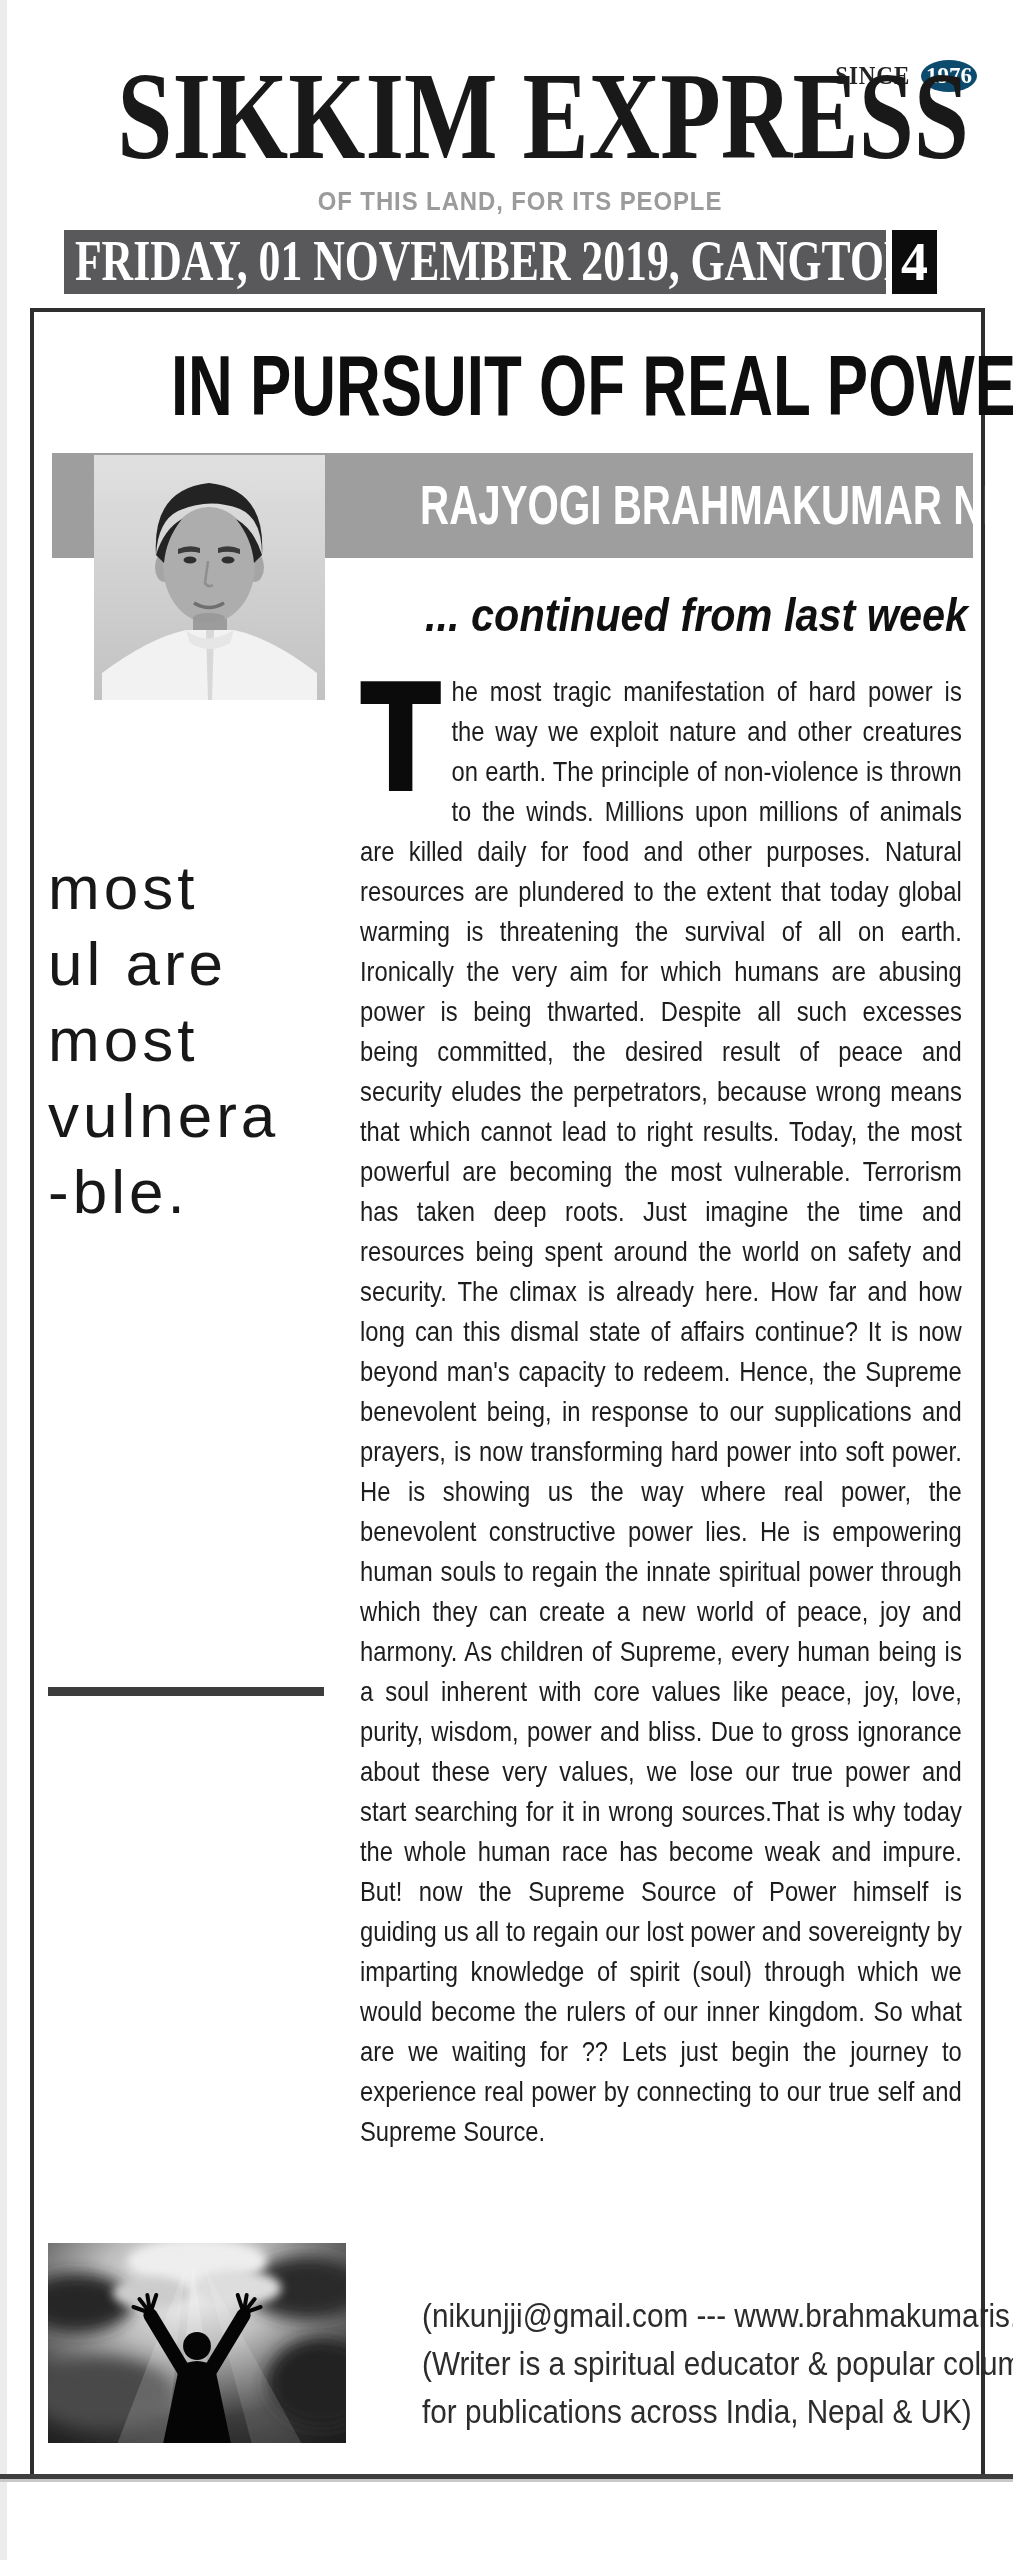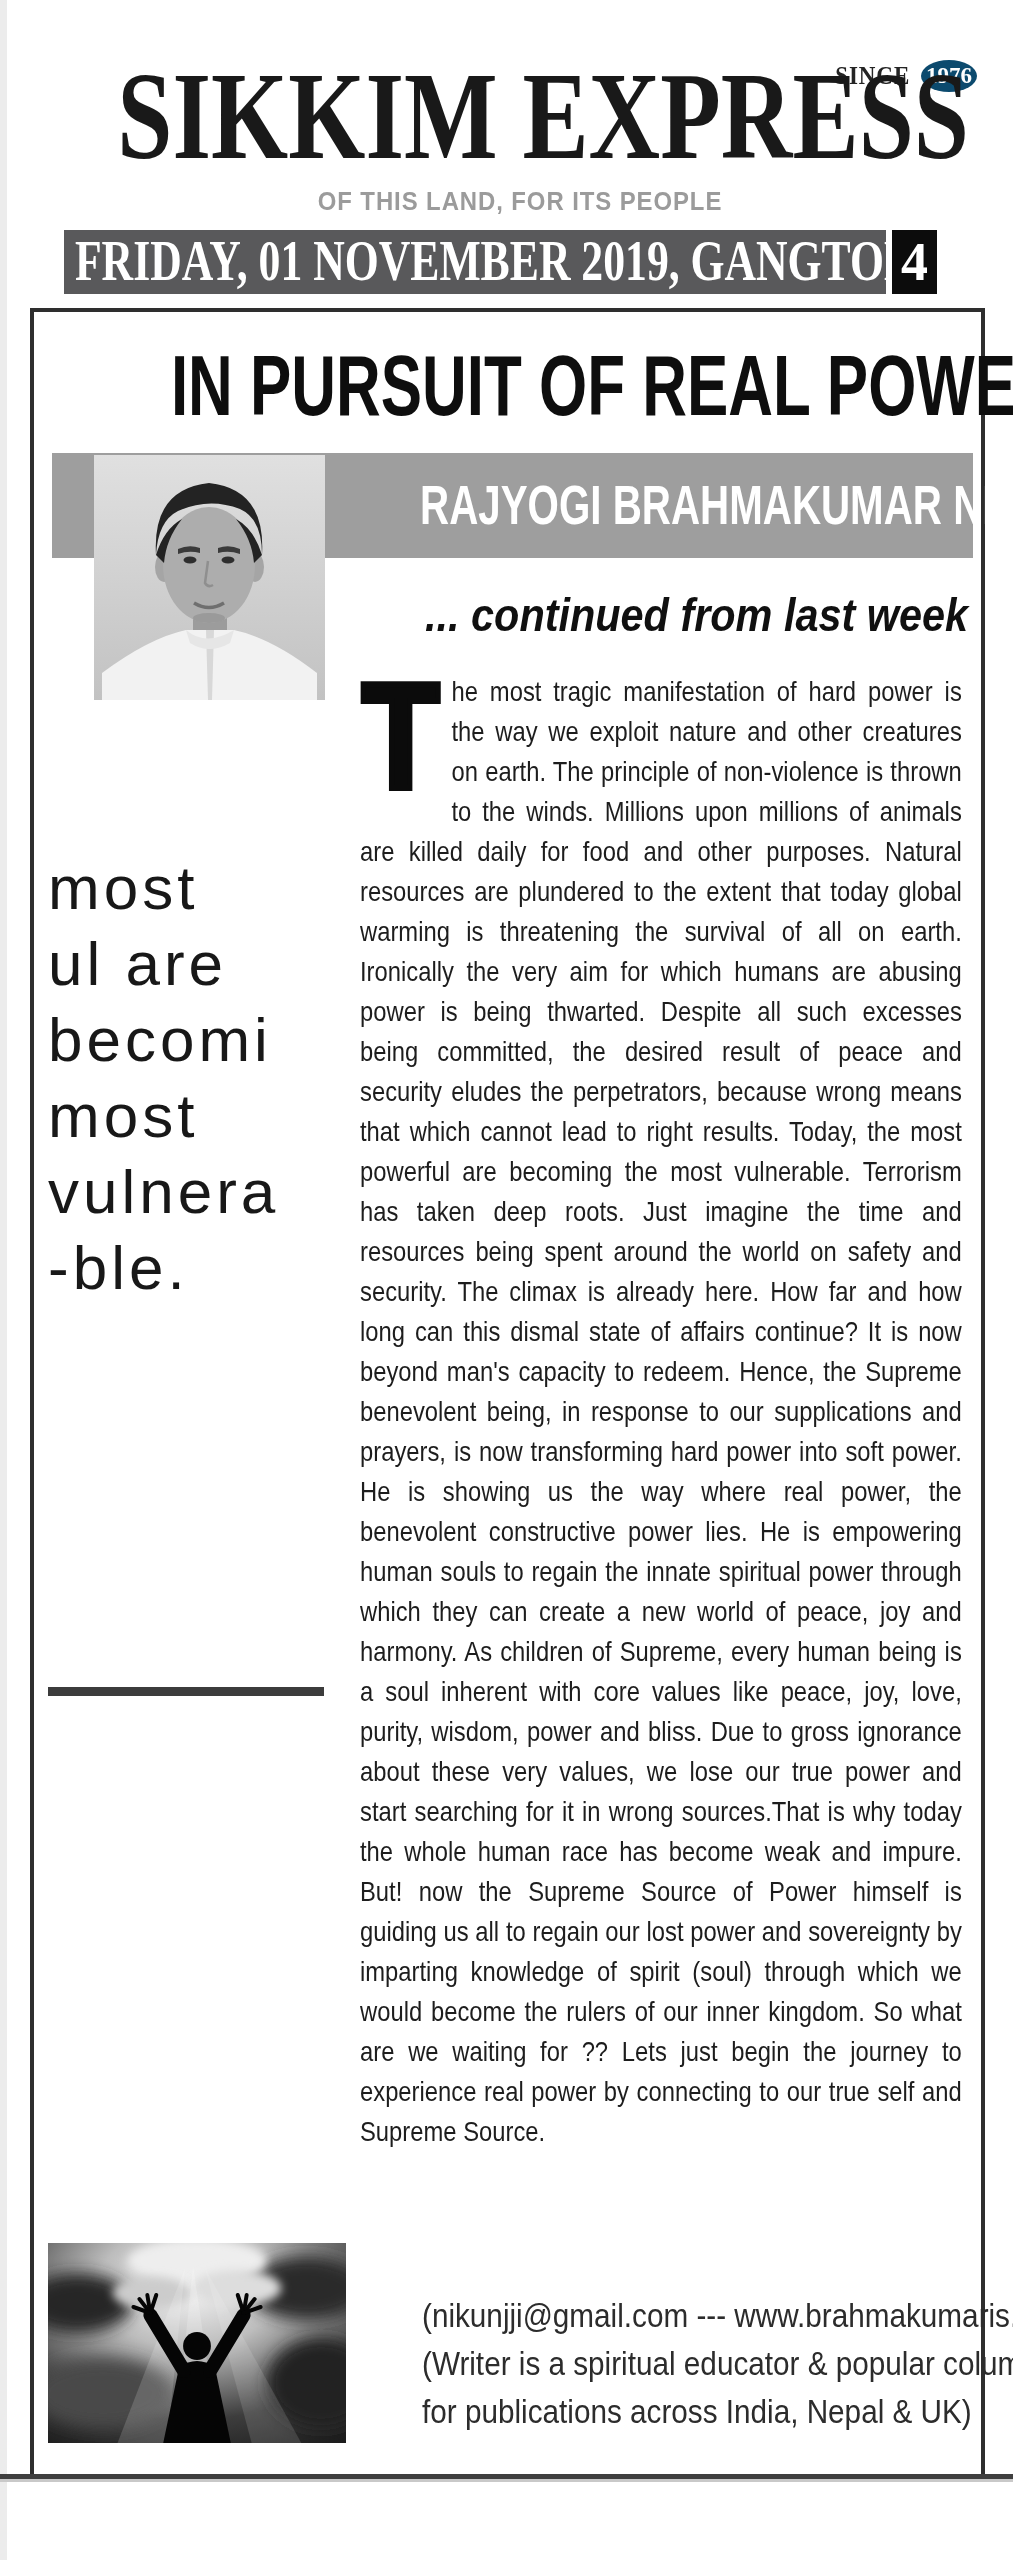--- a/index.html
+++ b/index.html
@@ -143,21 +143,20 @@
     <path d="M114,106 L111,128 Q114,133 119,130" stroke="#8f8f8f" stroke-width="2.5" fill="none"></path>
     <path d="M100,148 Q115,157 130,148" stroke="#6f6f6f" stroke-width="3.5" fill="none"></path>
     <ellipse cx="115" cy="163" rx="16" ry="5" fill="#9a9a9a"></ellipse>
   </svg>
 
   <div class="continued">... continued from last week</div>
 
   <div class="pullquote">
     <div class="pq-line">most</div>
     <div class="pq-line">ul are</div>
-    <div class="pq-line">becomi</div>
     <div class="pq-line">most</div>
     <div class="pq-line">vulnera</div>
     <div class="pq-line">-ble.</div>
   </div>
   <div class="pq-rule"></div>
 
   <div class="body-col">
     <span class="dropcap">T</span><span>he most tragic manifestation of hard power is the way we exploit nature and other creatures on earth. The principle of non-violence is thrown to the winds. Millions upon millions of animals are killed daily for food and other purposes. Natural resources are plundered to the extent that today global warming is threatening the survival of all on earth. Ironically the very aim for which humans are abusing power is being thwarted. Despite all such excesses being committed, the desired result of peace and security eludes the perpetrators, because wrong means that which cannot lead to right results. Today, the most powerful are becoming the most vulnerable. Terrorism has taken deep roots. Just imagine the time and resources being spent around the world on safety and security. The climax is already here. How far and how long can this dismal state of affairs continue? It is now beyond man's capacity to redeem. Hence, the Supreme benevolent being, in response to our supplications and prayers, is now transforming hard power into soft power. He is showing us the way where real power, the benevolent constructive power lies. He is empowering human souls to regain the innate spiritual power through which they can create a new world of peace, joy and harmony. As children of Supreme, every human being is a soul inherent with core values like peace, joy, love, purity, wisdom, power and bliss. Due to gross ignorance about these very values, we lose our true power and start searching for it in wrong sources.That is why today the whole human race has become weak and impure. But! now the Supreme Source of Power himself is guiding us all to regain our lost power and sovereignty by imparting knowledge of spirit (soul) through which we would become the rulers of our inner kingdom. So what are we waiting for ?? Lets just begin the journey to experience real power by connecting to our true self and Supreme Source.</span>
   </div>
 

